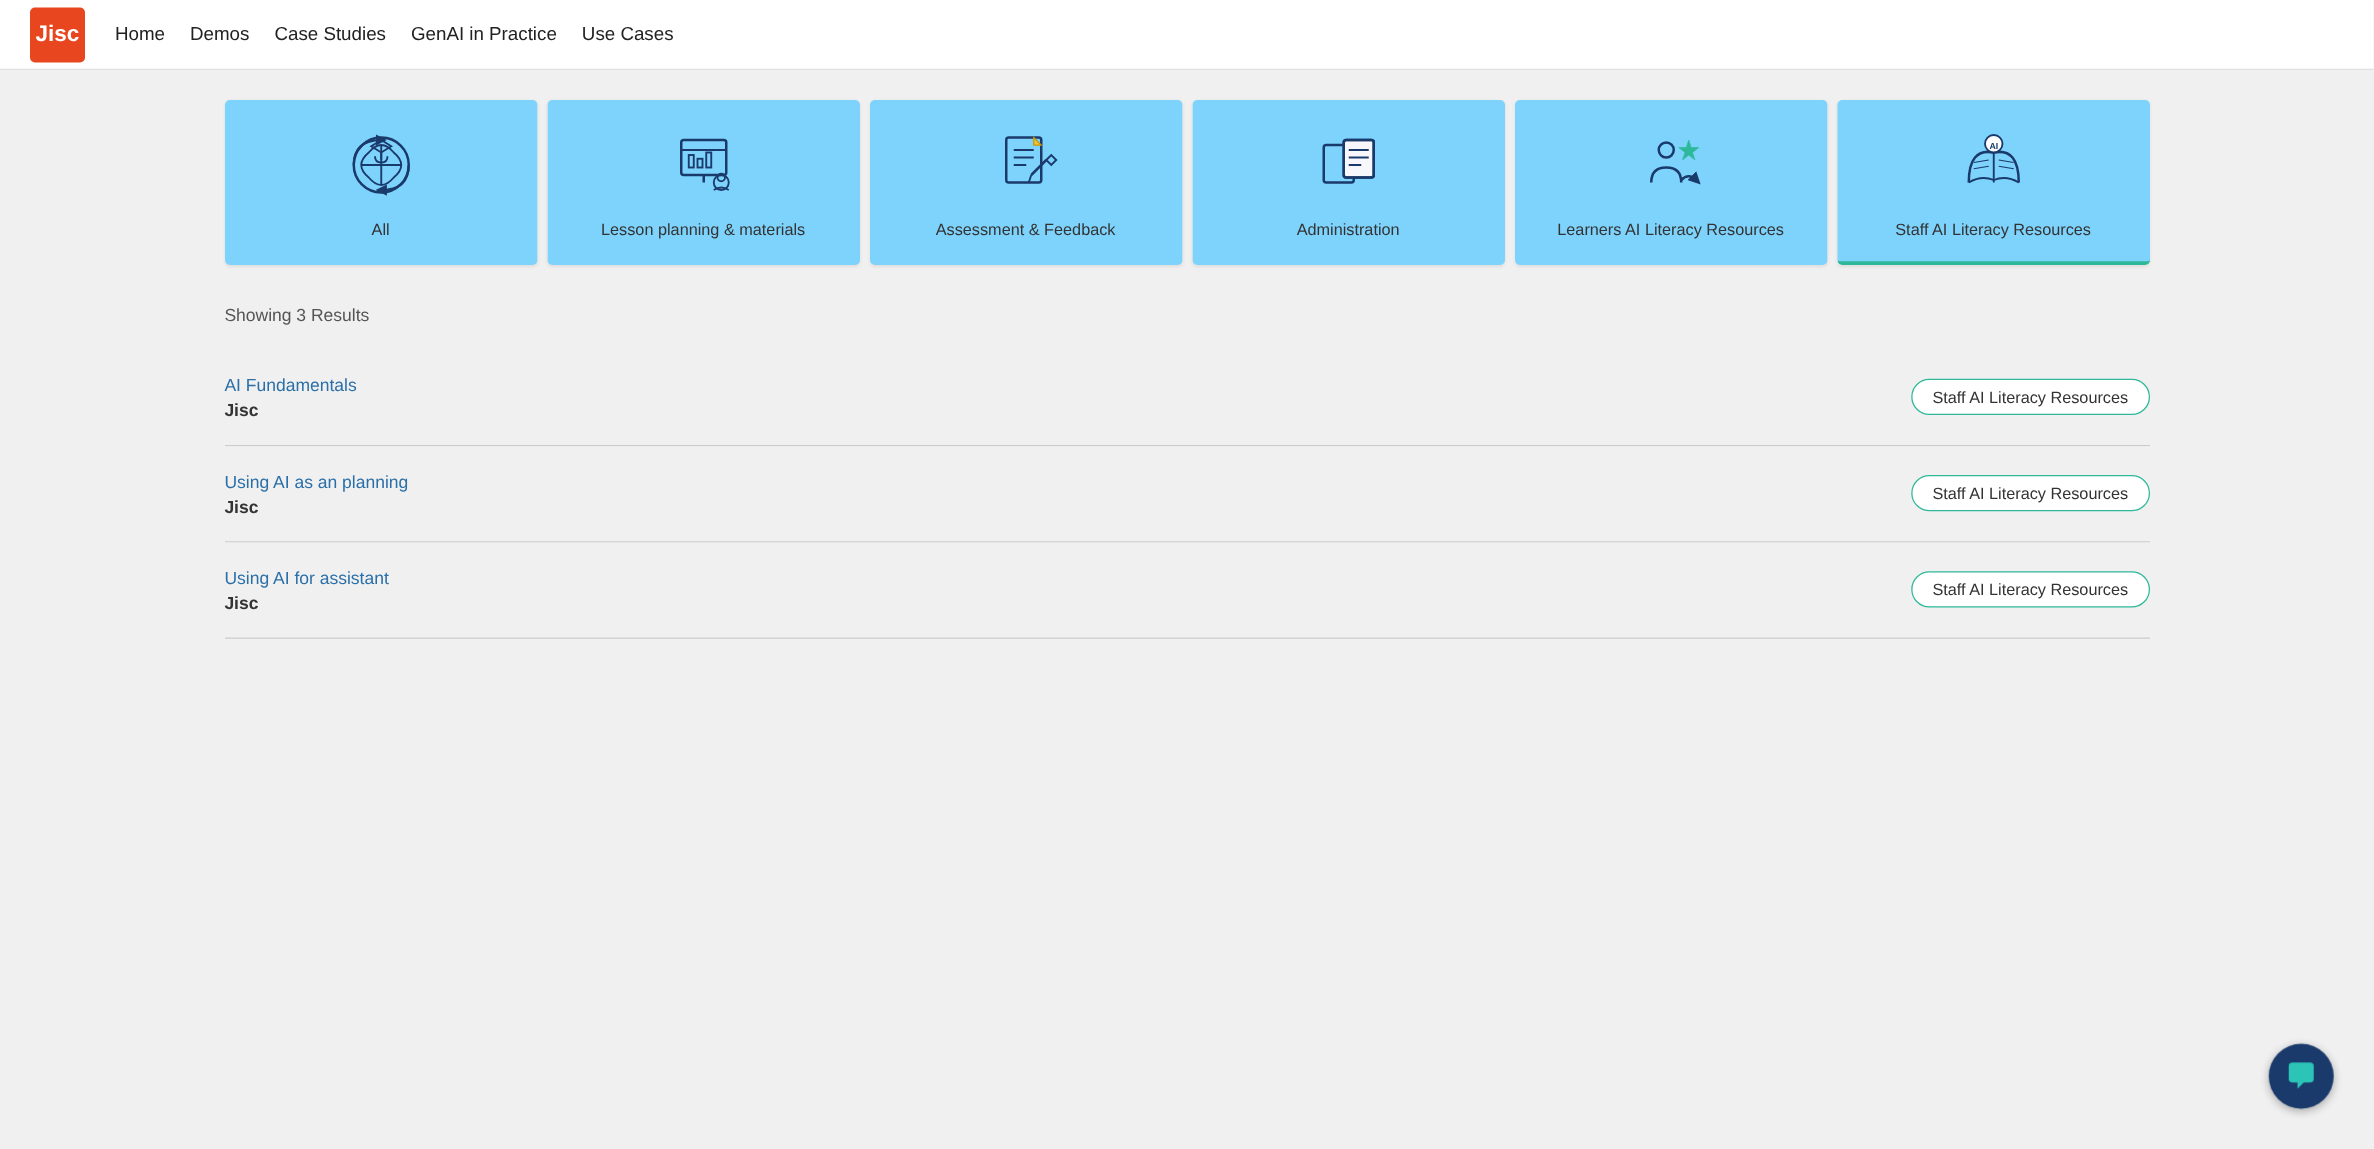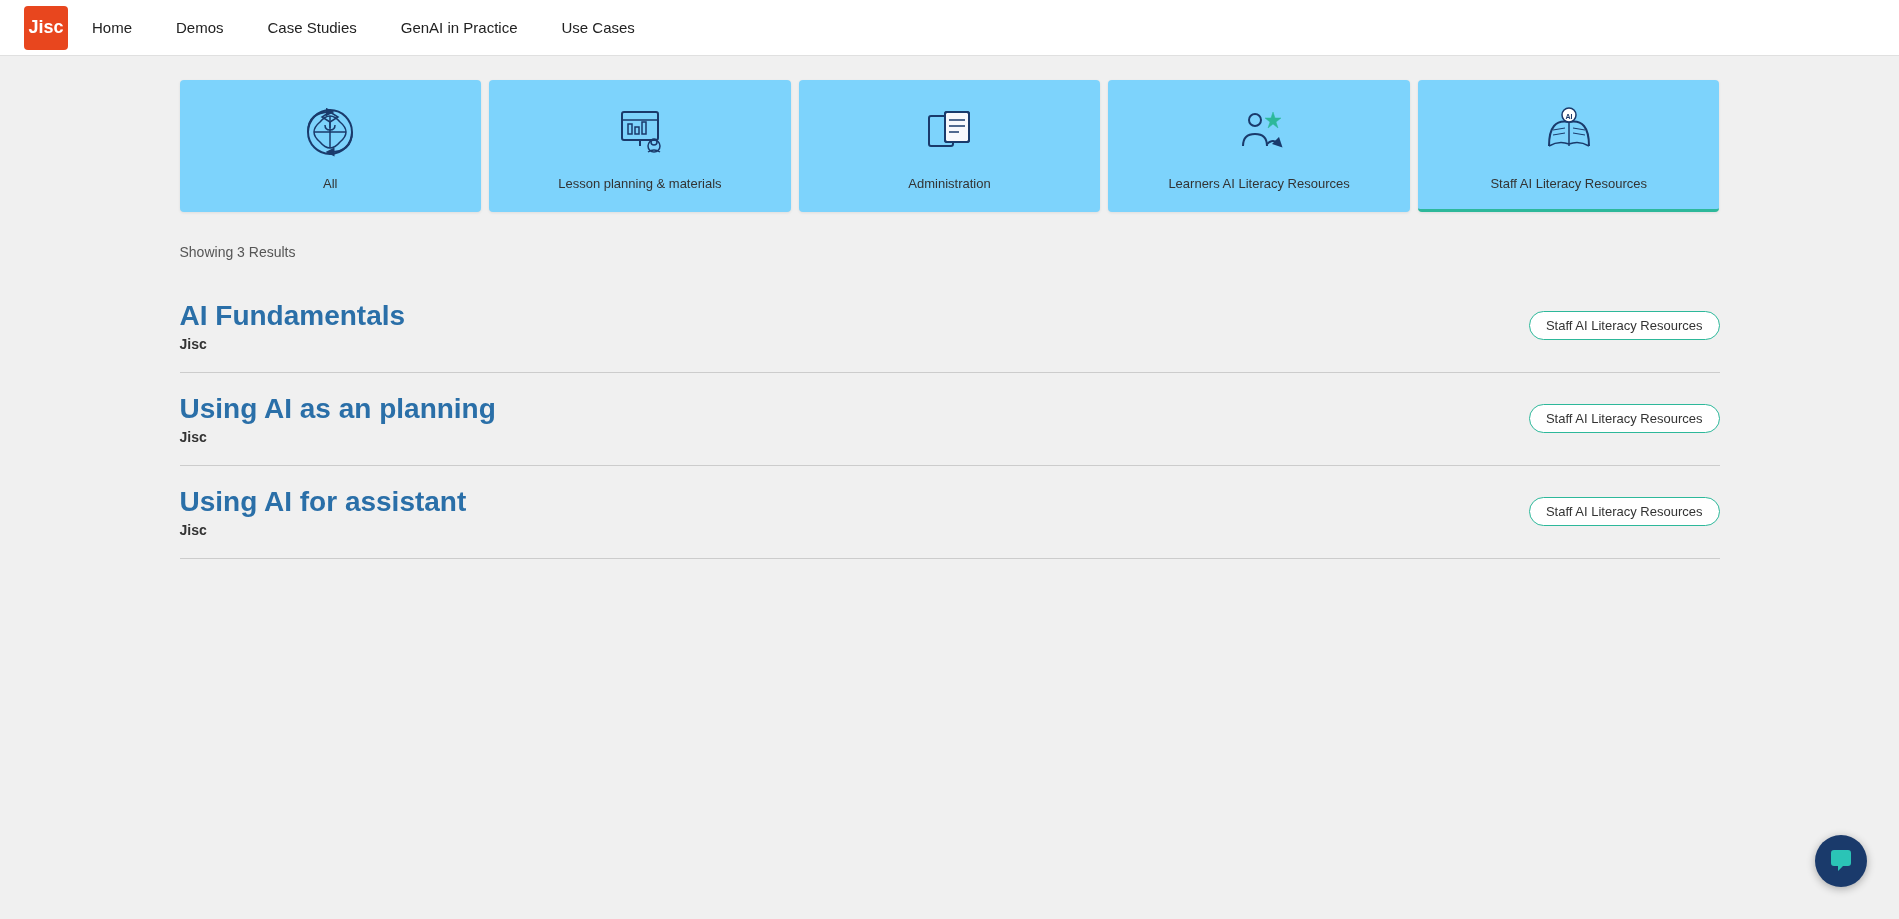--- a/index.html
+++ b/index.html
@@ -23,21 +23,21 @@
       height: 44px;
       display: flex;
       align-items: center;
       justify-content: center;
       border-radius: 4px;
       margin-right: 24px;
       flex-shrink: 0;
     }
     .nav {
       display: flex;
-      gap: 44px;
+      gap: 20px;
     }
     .nav-item {
       font-size: 15px;
       color: #222;
       cursor: pointer;
       text-decoration: none;
     }
 
     
     .main {
@@ -105,23 +105,23 @@
       border-bottom: 1px solid #ccc;
       display: flex;
       align-items: center;
       justify-content: space-between;
     }
     .result-item:first-child {
       border-top: none;
     }
     .result-info {}
     .result-title {
-      font-size: 28px;
+      font-size: 14px;
       color: #2a6fa8;
-      font-weight: 700;
+      font-weight: 400;
       cursor: pointer;
       margin-bottom: 4px;
     }
     .result-source {
       font-size: 14px;
       color: #333;
       font-weight: 600;
     }
     .result-tag {
       border: 1.5px solid #2db89a;
@@ -206,20 +206,39 @@
 
           <line x1="30" y1="38" x2="30" y2="44" stroke="#1a3a6b" stroke-width="2"></line>
           <circle cx="44" cy="44" r="6" stroke="#1a3a6b" stroke-width="1.5" fill="none"></circle>
           <circle cx="44" cy="40" r="3" stroke="#1a3a6b" stroke-width="1.5" fill="none"></circle>
           <path d="M38 50 Q44 46 50 50" stroke="#1a3a6b" stroke-width="1.5" fill="none"></path>
         </svg>
       </div>
       <span class="category-label">Lesson planning &amp; materials</span>
     </div>
 
+    <div class="category-card">
+      <div class="category-icon">
+        <svg width="60" height="60" viewBox="0 0 60 60" fill="none">
+
+          <rect x="14" y="8" width="28" height="36" rx="2" stroke="#1a3a6b" stroke-width="2" fill="none"></rect>
+
+          <line x1="20" y1="18" x2="36" y2="18" stroke="#1a3a6b" stroke-width="1.5"></line>
+          <line x1="20" y1="24" x2="36" y2="24" stroke="#1a3a6b" stroke-width="1.5"></line>
+          <line x1="20" y1="30" x2="30" y2="30" stroke="#1a3a6b" stroke-width="1.5"></line>
+
+          <path d="M36 8 L42 14 L36 14 Z" fill="#f0c040" stroke="#c89a00" stroke-width="1"></path>
+
+          <line x1="34" y1="38" x2="46" y2="26" stroke="#1a3a6b" stroke-width="2"></line>
+          <path d="M46 26 L50 22 L54 26 L50 30 Z" stroke="#1a3a6b" stroke-width="1.5" fill="none"></path>
+          <line x1="34" y1="38" x2="32" y2="44" stroke="#1a3a6b" stroke-width="1.5"></line>
+        </svg>
+      </div>
+      <span class="category-label">Assessment &amp; Feedback</span>
+    </div>
 
 
     <div class="category-card">
       <div class="category-icon">
         <svg width="60" height="60" viewBox="0 0 60 60" fill="none">
 
           <rect x="10" y="14" width="24" height="30" rx="2" stroke="#1a3a6b" stroke-width="2" fill="none"></rect>
           <rect x="26" y="10" width="24" height="30" rx="2" stroke="#1a3a6b" stroke-width="2" fill="#f8f8fc"></rect>
           <rect x="26" y="10" width="24" height="30" rx="2" stroke="#1a3a6b" stroke-width="2" fill="none"></rect>
           <line x1="30" y1="18" x2="46" y2="18" stroke="#1a3a6b" stroke-width="1.5"></line>

